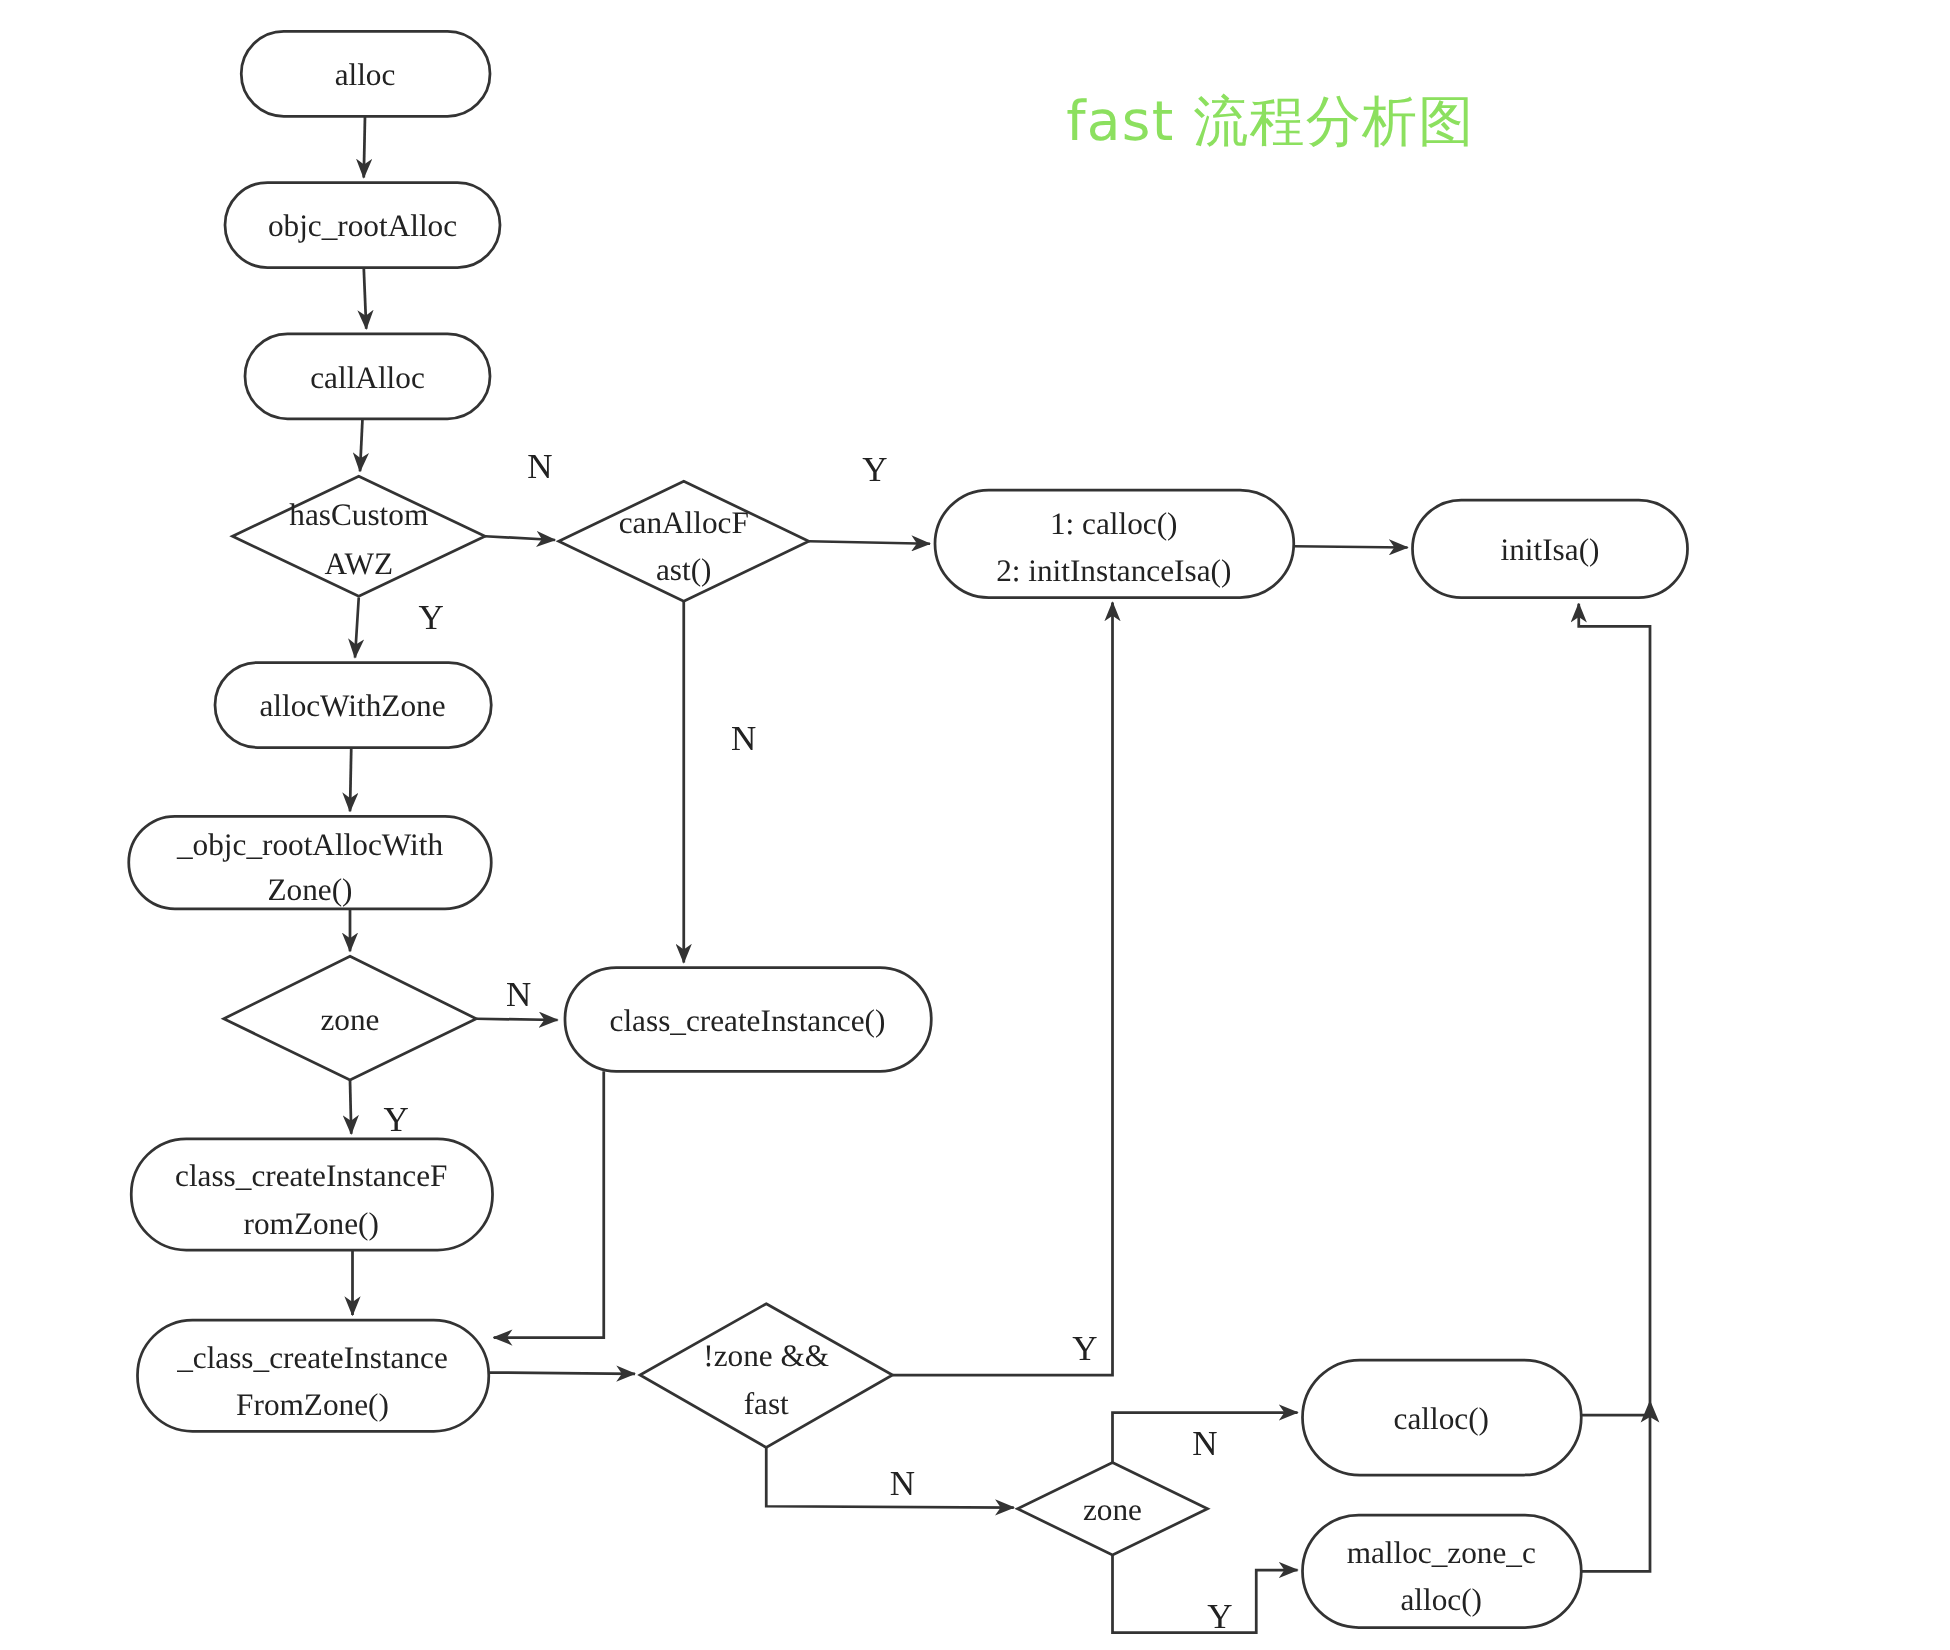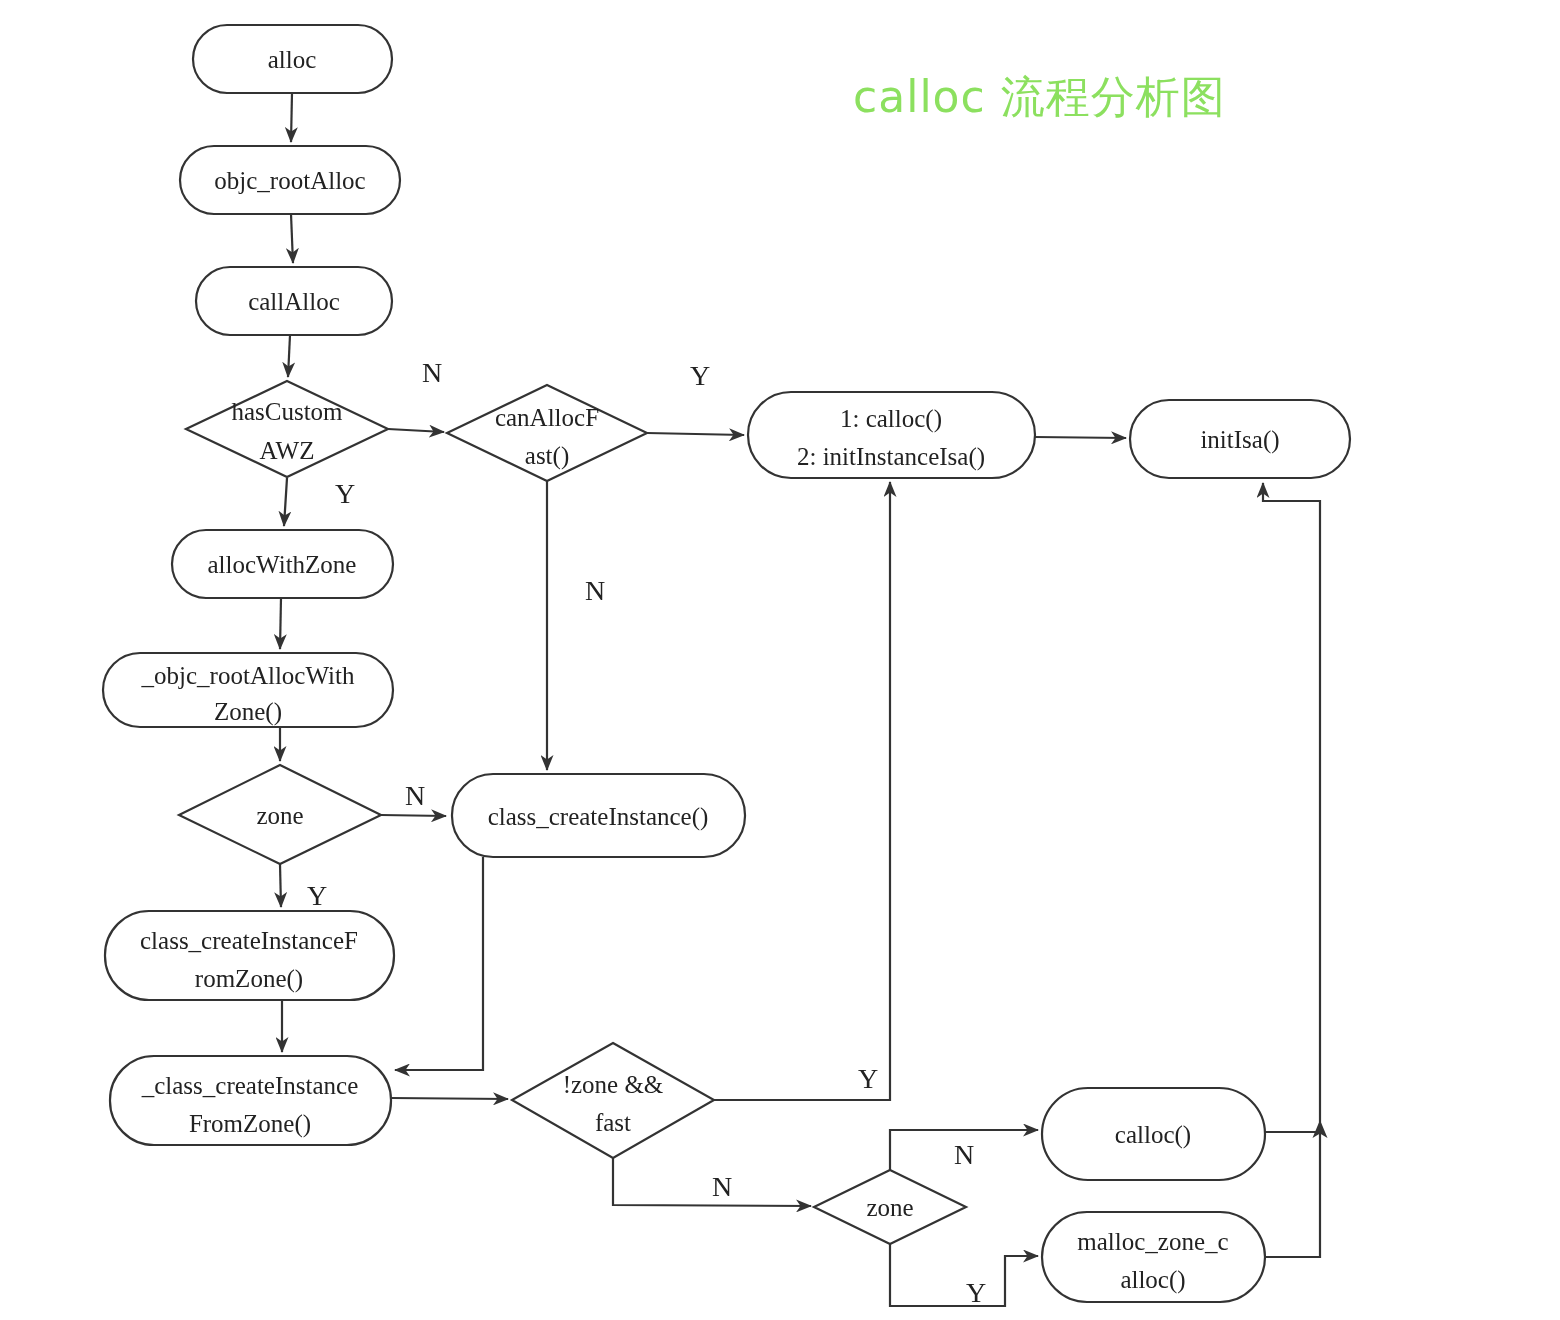--- a/index.html
+++ b/index.html
@@ -184,15 +184,15 @@
       <text class="node-text" x="1153" y="1143">calloc()</text>
     </g>
 
     <g>
       <rect class="node-shape" x="1042" y="1212" width="223" height="90" rx="45"></rect>
       <text class="node-text" x="1153" y="1250">malloc_zone_c</text>
       <text class="node-text" x="1153" y="1288">alloc()</text>
     </g>
   </svg>
 
-  <div class="diagram-title">calloc 流程分析图</div>
+  <div class="diagram-title">fast 流程分析图</div>
 
 </div>
 
 </body></html>

